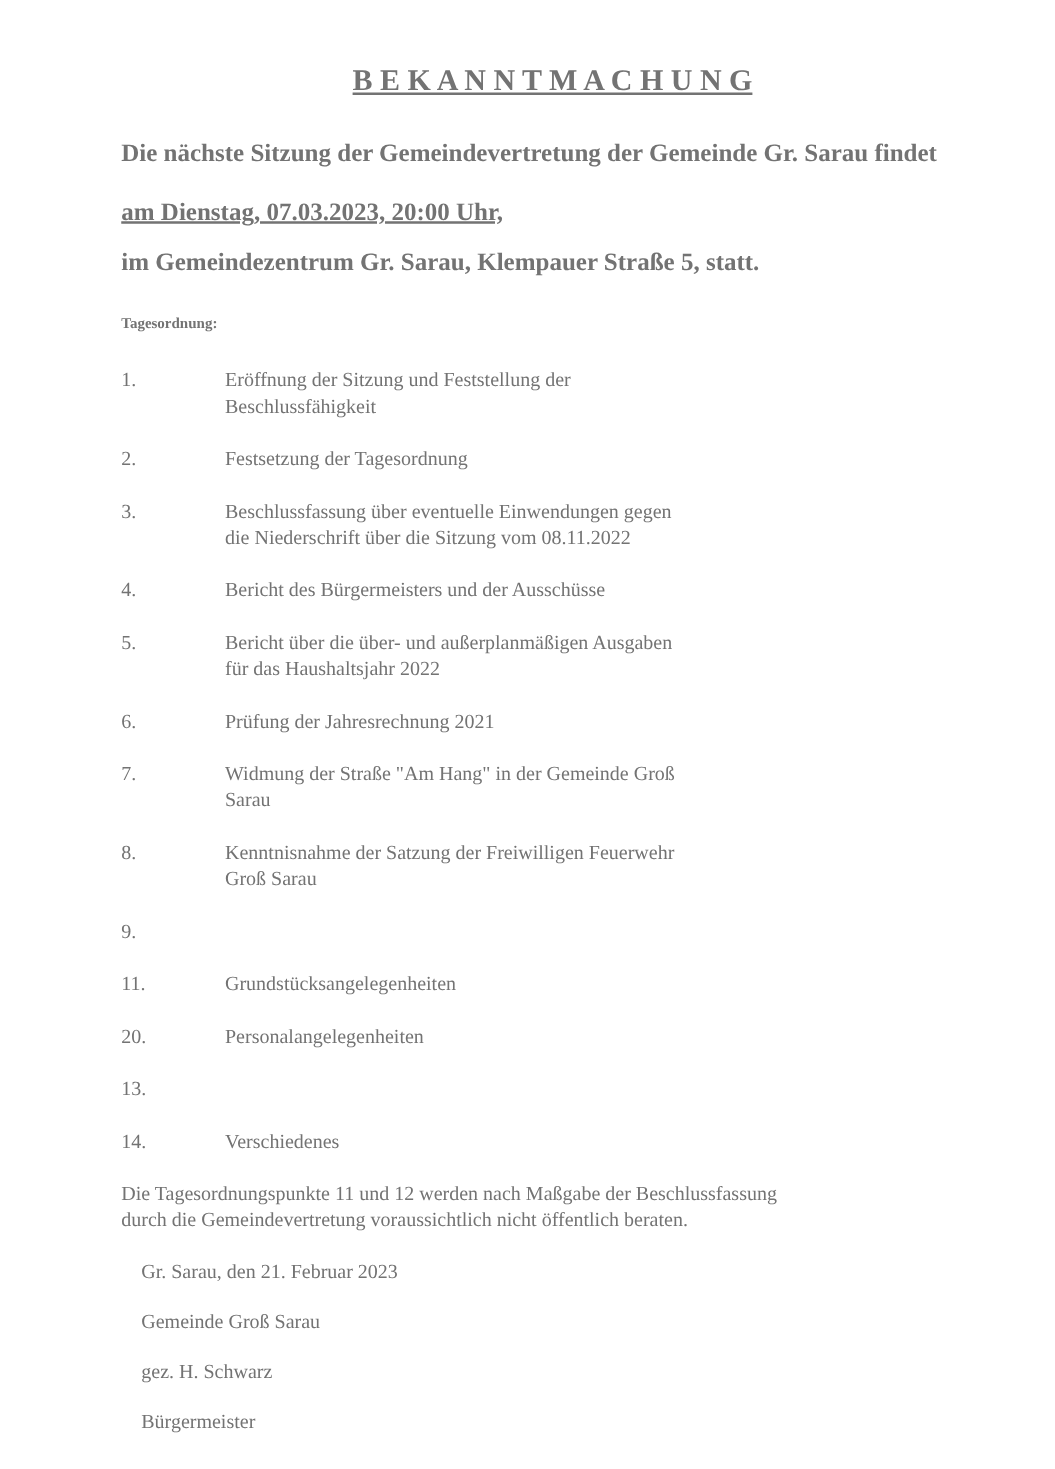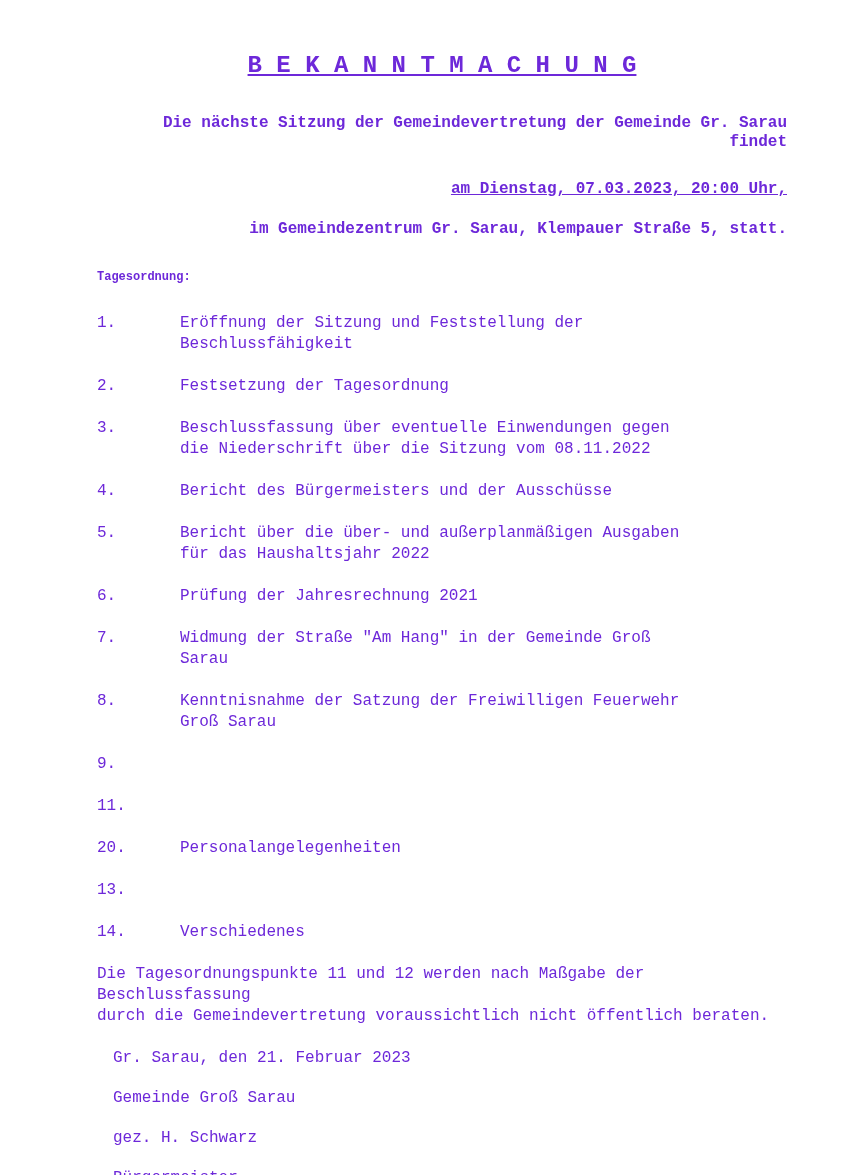--- a/index.html
+++ b/index.html
@@ -5,43 +5,43 @@
   html, body {
     margin: 0;
     padding: 0;
     background: #ffffff;
   }
   .page {
     position: relative;
     width: 844px;
     height: 1175px;
     background: #ffffff;
-    color: #6d28d9;
-    font-family: Liberation Mono, monospace;
+    color: #737373;
+    font-family: Liberation Serif, serif;
     overflow: hidden;
     box-sizing: border-box;
   }
   .content {
     margin-left: 97px;
     margin-right: 57px; 
   }
   .doc-title {
     margin: 0 0 33px 0;
     padding-top: 50px;
     text-align: center;
     font-size: 24px;
     font-weight: bold;
     line-height: 1.3;
     text-decoration: underline;
     white-space: nowrap;
   }
   .intro-line {
     margin: 0 0 21px 0;
-    text-align: right;
-    font-size: 16px;
+    text-align: left;
+    font-size: 20px;
     font-weight: bold;
     line-height: 19px;
   }
   .intro-line.underlined {
     text-decoration: underline;
     margin-top: 28px;
   }
   .agenda-heading {
     margin: 29px 0 26px 0;
     font-size: 12px;
@@ -144,20 +144,21 @@
 Groß Sarau</div>
   </div>
 
   <div class="agenda-row">
     <div class="agenda-num">9.</div>
   </div>
 
 
   <div class="agenda-row">
     <div class="agenda-num">11.</div>
+    <div class="agenda-text">Grundstücksangelegenheiten</div>
   </div>
 
   <div class="agenda-row">
     <div class="agenda-num">20.</div>
     <div class="agenda-text">Personalangelegenheiten</div>
   </div>
 
   <div class="agenda-row">
     <div class="agenda-num">13.</div>
   </div>

